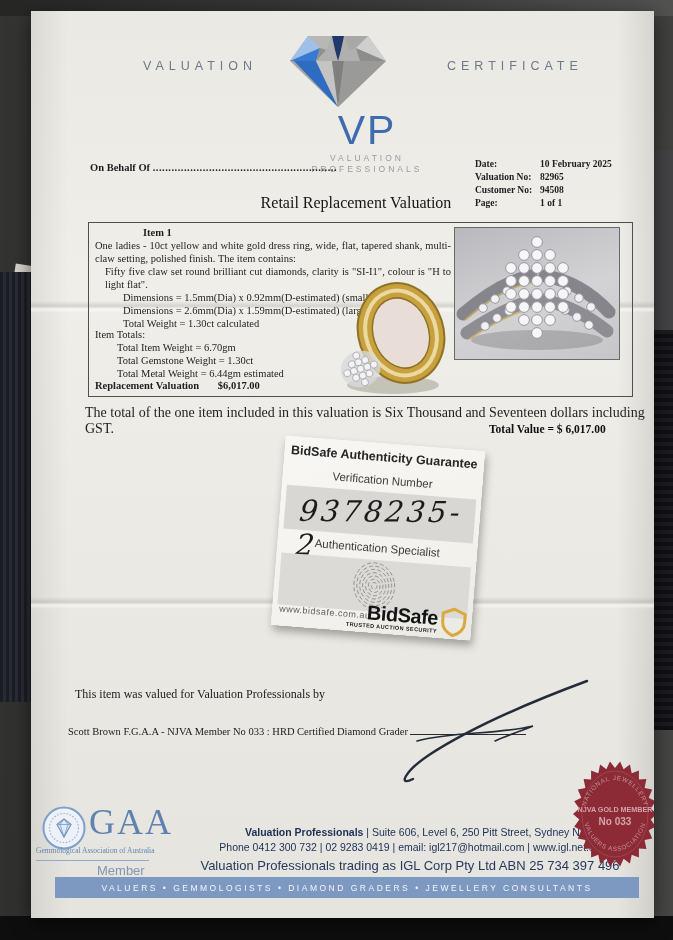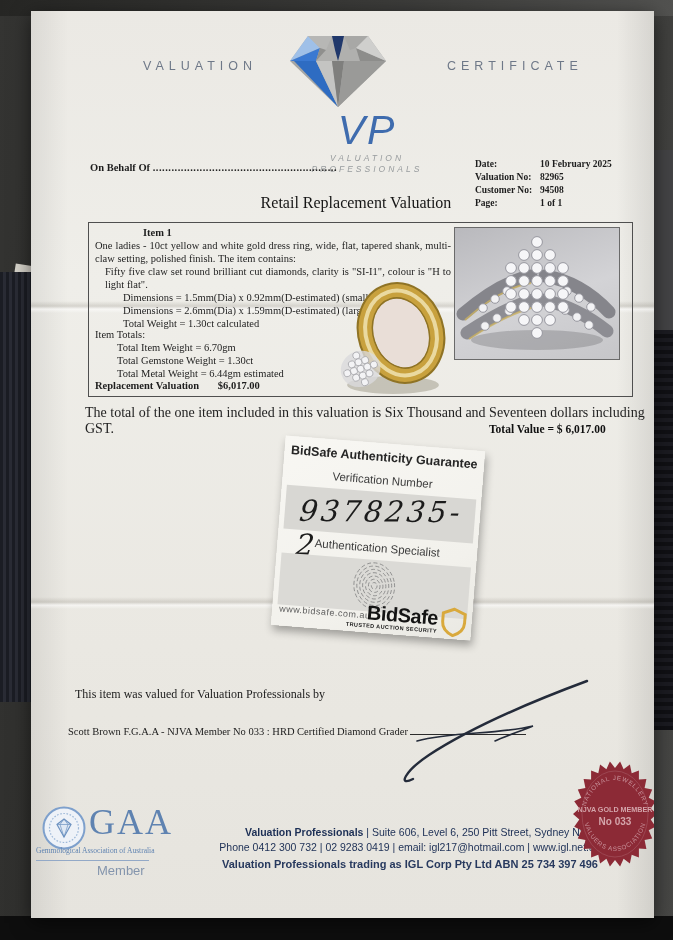--- a/index.html
+++ b/index.html
@@ -19,21 +19,21 @@
   
   .paper{left:31px;top:11px;width:623px;height:907px;
     background:
       linear-gradient(90deg,rgba(0,0,0,.07),rgba(0,0,0,0) 6%,rgba(0,0,0,0) 94%,rgba(0,0,0,.09)),
       linear-gradient(180deg,#ebe9e4 0%,#efeee9 30%,#eae8e2 70%,#e6e4de 100%);
     box-shadow:0 5px 18px rgba(0,0,0,.55);overflow:hidden;}
   .crease{left:0;width:100%;height:12px;
     background:linear-gradient(180deg,rgba(0,0,0,0) 0%,rgba(110,105,92,.20) 42%,rgba(255,255,255,.55) 68%,rgba(0,0,0,0) 100%);}
   
   .hdr-word{font-family:"Liberation Sans",sans-serif;font-size:12.5px;letter-spacing:5px;color:#6e7888;}
-  .logo-block{left:246px;top:99px;width:180px;text-align:center;font-style:italic;}
+  .logo-block{left:246px;top:99px;width:180px;text-align:center;}
   .logo-vp{font-family:"Liberation Sans",sans-serif;font-size:41px;color:#3f6cae;letter-spacing:2px;line-height:40px;}
   .logo-sub{font-family:"Liberation Sans",sans-serif;font-size:8.5px;letter-spacing:3px;color:#989c9e;line-height:11px;margin-top:3px;}
   
   .behalf{left:59px;top:151px;font-size:10.5px;font-weight:bold;color:#1d1d1d;}
   .behalf .dots{font-weight:bold;letter-spacing:.5px;}
   .meta{left:444px;top:147px;font-size:9.5px;font-weight:bold;color:#1d1d1d;line-height:13px;}
   .meta .lab{display:inline-block;width:65px;}
   .doc-title{left:90px;top:183px;width:470px;text-align:center;font-size:16px;font-weight:normal;color:#151515;}
   
   .item-box{left:57px;top:211px;width:543px;height:173px;border:1px solid #4f4f4f;font-size:10.5px;color:#1e1e1e;}
@@ -76,21 +76,21 @@
   .sig-line{display:inline-block;width:116px;border-bottom:1px solid #2b2b2b;height:9px;margin-left:2px;}
   .sig-svg{left:352px;top:668px;z-index:2;}
   
   .gaa-name{left:58px;top:790px;font-family:"Liberation Serif",serif;font-size:36px;color:#5f83b1;letter-spacing:2px;}
   .gaa-sub{left:5px;top:835px;width:150px;font-size:7.5px;color:#5f83b1;}
   .gaa-rule{left:5px;top:849px;width:113px;border-top:1px solid #93a9c7;height:0;}
   .gaa-member{left:66px;top:852px;font-family:"Liberation Sans",sans-serif;font-size:13px;color:#8495ad;}
   .addr{left:140px;top:815px;width:478px;text-align:center;font-family:"Liberation Sans",sans-serif;color:#1c2f55;}
   .addr-l1{font-size:10.5px;}
   .addr-l2{font-size:10.5px;margin-top:3px;}
-  .addr-l3{font-size:11px;margin-top:5px;color:#27395e;font-weight:bold;}
+  .addr-l3{font-size:13px;margin-top:5px;color:#27395e;}
   .banner{left:24px;top:866px;width:584px;height:21px;background:#7e99c1;display:flex;align-items:center;justify-content:center;}
   .banner span{font-family:"Liberation Sans",sans-serif;font-size:8.5px;letter-spacing:2.5px;color:#f4f6fa;}
   .seal-svg{left:540px;top:747px;}
   .seal-arc{font-family:"Liberation Sans",sans-serif;font-size:6.3px;letter-spacing:.8px;fill:#c8919a;}
   .seal-mid{font-family:"Liberation Sans",sans-serif;font-weight:bold;fill:#d4a5ab;}
 </style>
 </head>
 <body>
 
 <div class="abs bg-top"></div>
@@ -313,13 +313,16 @@
     <defs>
       <path id="arcT" d="M13,62 A31,40 0 0 1 75,62"></path>
       <path id="arcB" d="M11,50 A33,43 0 0 0 77,50"></path>
     </defs>
     <text class="seal-arc"><textPath href="#arcT" startOffset="50%" text-anchor="middle">NATIONAL JEWELLERY</textPath></text>
     <text class="seal-arc"><textPath href="#arcB" startOffset="50%" text-anchor="middle">VALUERS ASSOCIATION</textPath></text>
     <text x="44" y="54" text-anchor="middle" class="seal-mid" font-size="7.2">NJVA GOLD MEMBER</text>
     <text x="44" y="67" text-anchor="middle" class="seal-mid" font-size="10">No 033</text>
   </svg>
 
+  <div class="abs banner">
+    <span>VALUERS  •  GEMMOLOGISTS  •  DIAMOND GRADERS  •  JEWELLERY CONSULTANTS</span>
+  </div>
 </div>
 
 </body></html>

